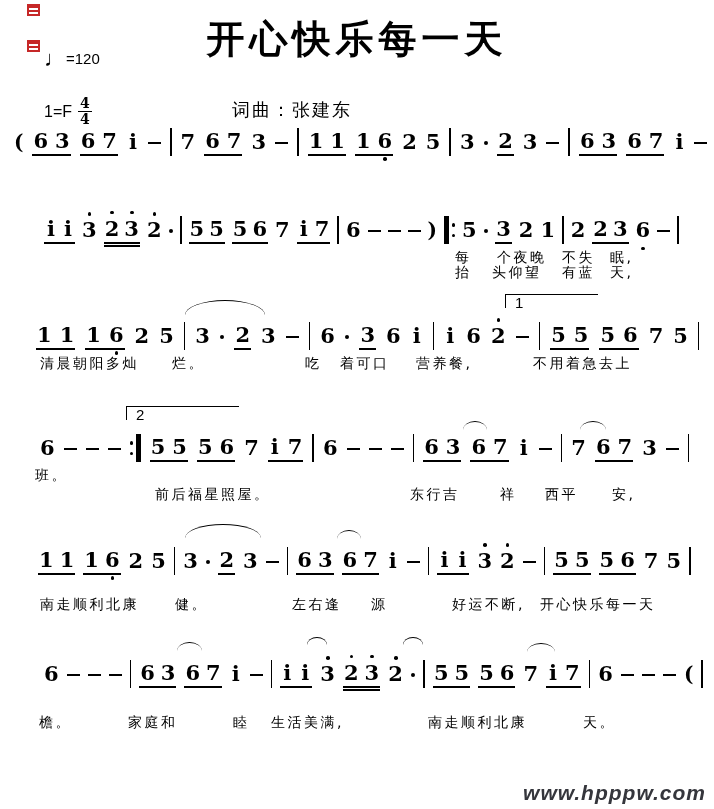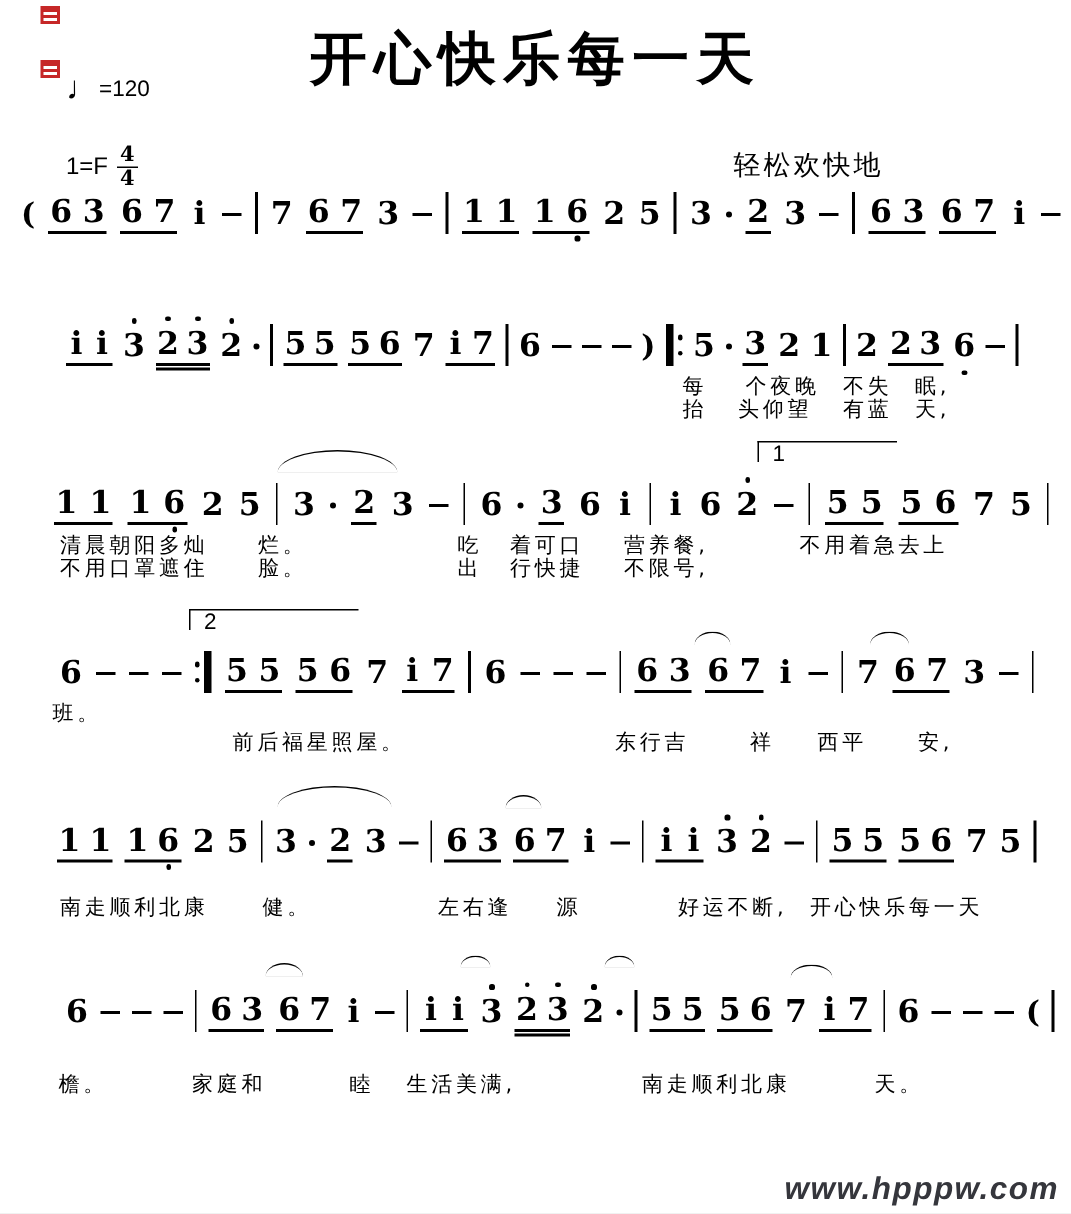--- a/index.html
+++ b/index.html
@@ -59,21 +59,21 @@
   </div>
 
   <div class="keysig">
     <span>1=F</span>
     <span class="meter">
       <span class="up">4</span>
       <span>4</span>
     </span>
   </div>
 
-  <div class="expression">轻松欢快地</div>
+  <div class="credits">词曲：张建东</div>
 
   <div id="score-area"></div>
 
   <div class="watermark">www.hpppw.com</div>
 <div class="score-line" style="top: 126px; left: 14px; gap: 9px;">
       <span class="paren">(</span>
       <span class="beam u1" style="gap: 7px;">
         <span class="note"><span class="glyph">6</span></span>
         <span class="note"><span class="glyph">3</span></span>
       </span>
@@ -403,27 +403,20 @@
       <span class="lyric" style="left: 610px;">天,</span>
     </div>
     <div class="lyric-row" style="top: 355px;">
       <span class="lyric" style="left: 40px;">清晨朝阳多灿</span>
       <span class="lyric" style="left: 172px;">烂。</span>
       <span class="lyric" style="left: 305px;">吃</span>
       <span class="lyric" style="left: 340px;">着可口</span>
       <span class="lyric" style="left: 416px;">营养餐,</span>
       <span class="lyric" style="left: 533px;">不用着急去上</span>
     </div>
-    <div class="lyric-row" style="top: 370px;">
-      <span class="lyric" style="left: 40px;">不用口罩遮住</span>
-      <span class="lyric" style="left: 172px;">脸。</span>
-      <span class="lyric" style="left: 305px;">出</span>
-      <span class="lyric" style="left: 340px;">行快捷</span>
-      <span class="lyric" style="left: 416px;">不限号,</span>
-    </div>
     <div class="lyric-row" style="top: 467px;">
       <span class="lyric" style="left: 35px;">班。</span>
     </div>
     <div class="lyric-row" style="top: 486px;">
       <span class="lyric" style="left: 155px;">前后福星照屋。</span>
       <span class="lyric" style="left: 410px;">东行吉</span>
       <span class="lyric" style="left: 500px;">祥</span>
       <span class="lyric" style="left: 545px;">西平</span>
       <span class="lyric" style="left: 612px;">安,</span>
     </div>

